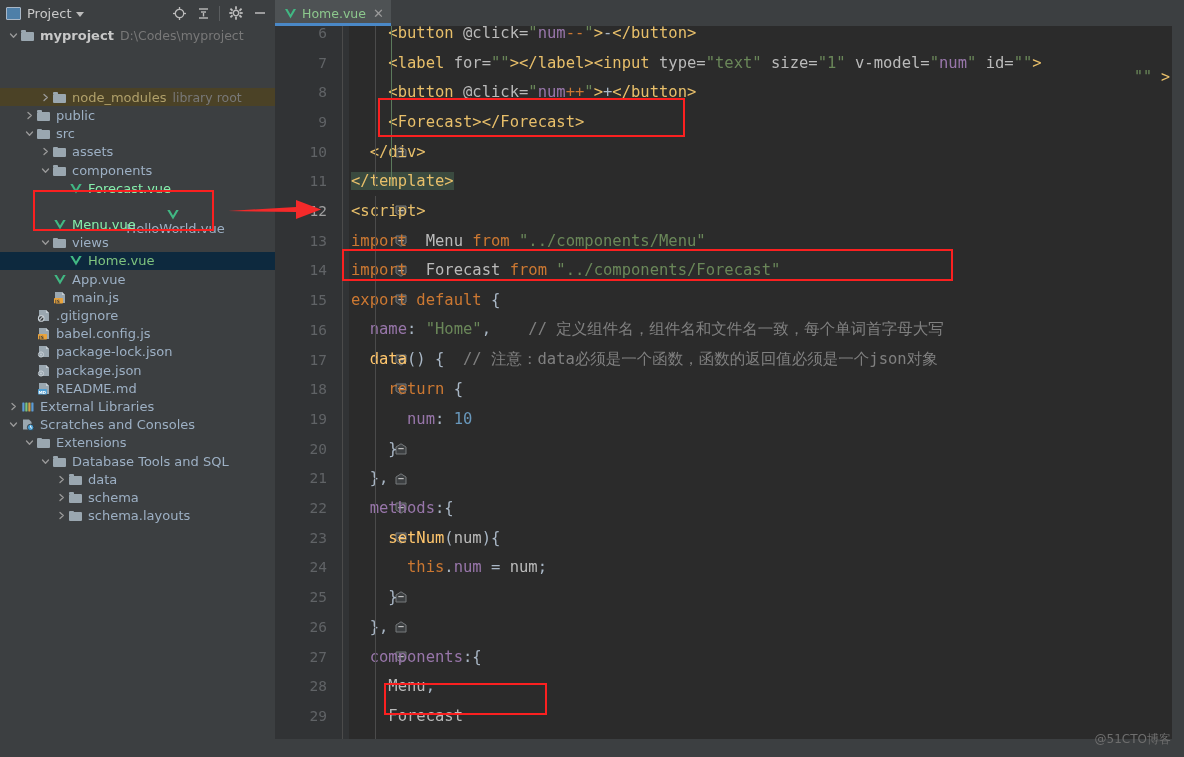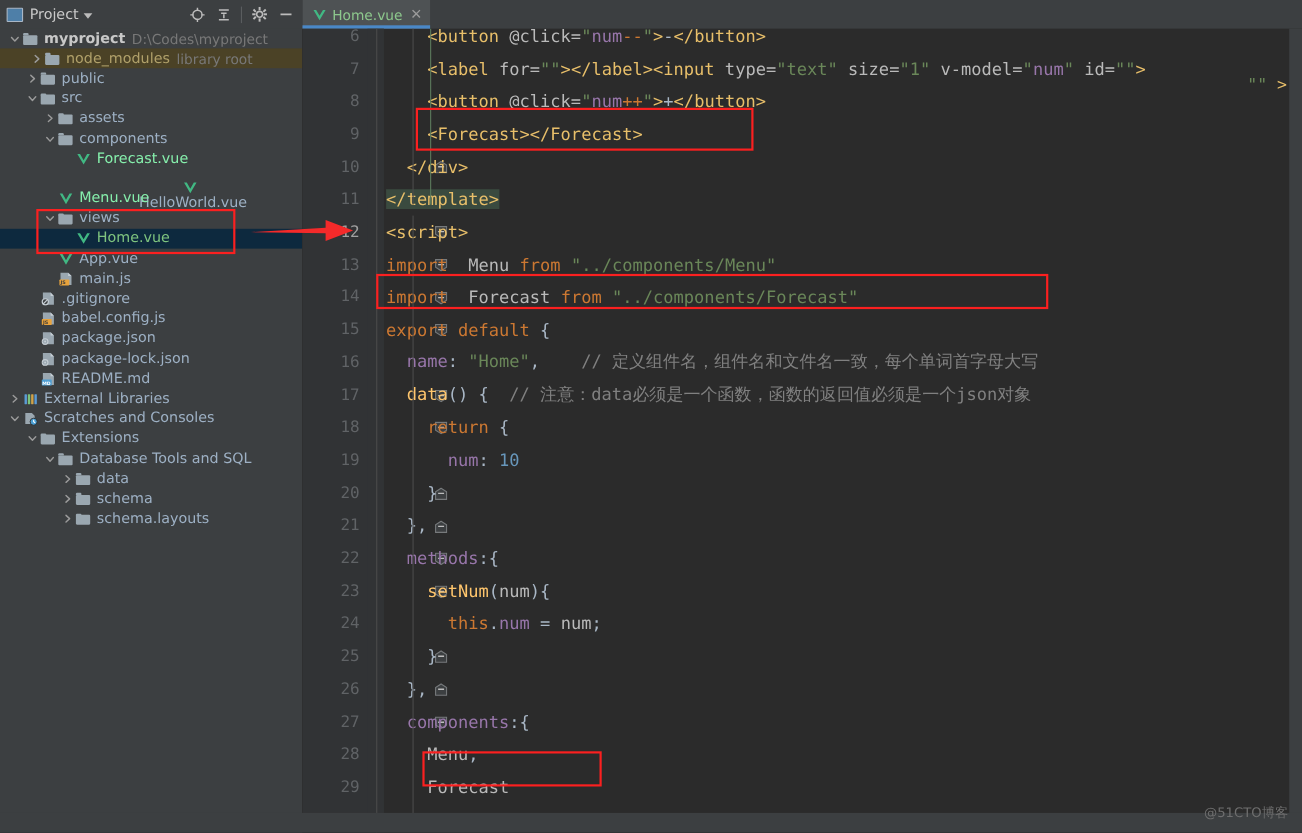--- a/index.html
+++ b/index.html
@@ -261,21 +261,21 @@
         <div class="row" style="padding-left: 8px;">
           <span class="arrow">
             <svg width="11" height="11" viewBox="0 0 11 11">
               <path fill="none" stroke="#9a9a9a" stroke-width="1.3" stroke-linecap="round" stroke-linejoin="round" d="M2.5 4 L5.5 7.3 L8.5 4"></path>
             </svg>
           </span>
           <span class="folder-ic"></span>
           <span class="lbl bold">myproject</span>
           <span class="lbl dim">D:\Codes\myproject</span>
         </div>
-        <div class="row nodemod" style="padding-left: 28px;">
+        <div class="row nodemod" style="padding-left: 40px; margin-top: 44px;">
           <span class="arrow">
             <svg width="11" height="11" viewBox="0 0 11 11">
               <path fill="none" stroke="#9a9a9a" stroke-width="1.3" stroke-linecap="round" stroke-linejoin="round" d="M4 2.5 L7.3 5.5 L4 8.5"></path>
             </svg>
           </span>
           <span class="folder-ic"></span>
           <span class="lbl node">node_modules</span>
           <span class="lbl dim">library root</span>
         </div>
         <div class="row" style="padding-left: 24px;">
@@ -389,31 +389,31 @@
           <span class="lbl blue">babel.config.js</span>
         </div>
         <div class="row" style="padding-left: 24px;">
           <span class="arrow"></span>
           <svg width="14" height="13" viewBox="0 0 14 13" class="file-ic">
             <path d="M2 1 H9 L12 4 V12 H2 Z" fill="#9aa7b0"></path>
             <path d="M9 1 L12 4 H9 Z" fill="#c6ced4"></path>
             <circle cx="4" cy="9.5" r="2.6" fill="none" stroke="#c6ced4" stroke-width="1"></circle>
             <circle cx="4" cy="9.5" r="0.9" fill="#c6ced4"></circle>
           </svg>
-          <span class="lbl blue">package.json</span>
+          <span class="lbl blue">package-lock.json</span>
         </div>
         <div class="row" style="padding-left: 24px;">
           <span class="arrow"></span>
           <svg width="14" height="13" viewBox="0 0 14 13" class="file-ic">
             <path d="M2 1 H9 L12 4 V12 H2 Z" fill="#9aa7b0"></path>
             <path d="M9 1 L12 4 H9 Z" fill="#c6ced4"></path>
             <circle cx="4" cy="9.5" r="2.6" fill="none" stroke="#c6ced4" stroke-width="1"></circle>
             <circle cx="4" cy="9.5" r="0.9" fill="#c6ced4"></circle>
           </svg>
-          <span class="lbl blue">package-lock.json</span>
+          <span class="lbl blue">package.json</span>
         </div>
         <div class="row" style="padding-left: 24px;">
           <span class="arrow"></span>
           <svg width="14" height="13" viewBox="0 0 14 13" class="file-ic">
             <path d="M2 1 H9 L12 4 V12 H2 Z" fill="#9aa7b0"></path>
             <path d="M9 1 L12 4 H9 Z" fill="#c6ced4"></path>
             <rect x="1" y="7" width="9" height="5.5" fill="#4f9fd4" rx="0.8"></rect>
             <text x="1.4" y="11.6" fill="#ffffff" font-size="4.2" font-family="DejaVu Sans, sans-serif" font-weight="bold">MD</text>
           </svg>
           <span class="lbl blue">README.md</span>

